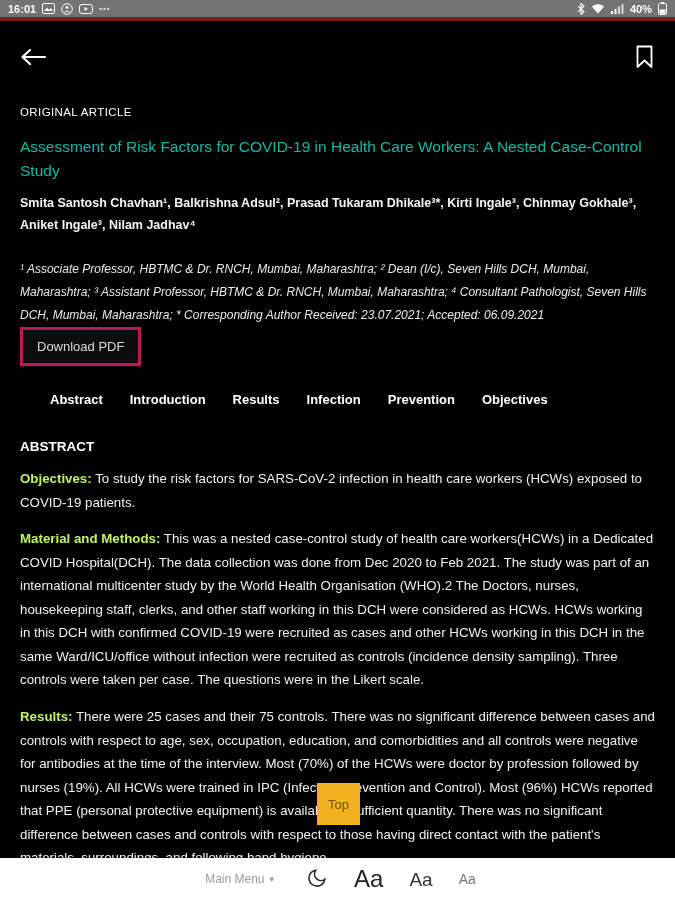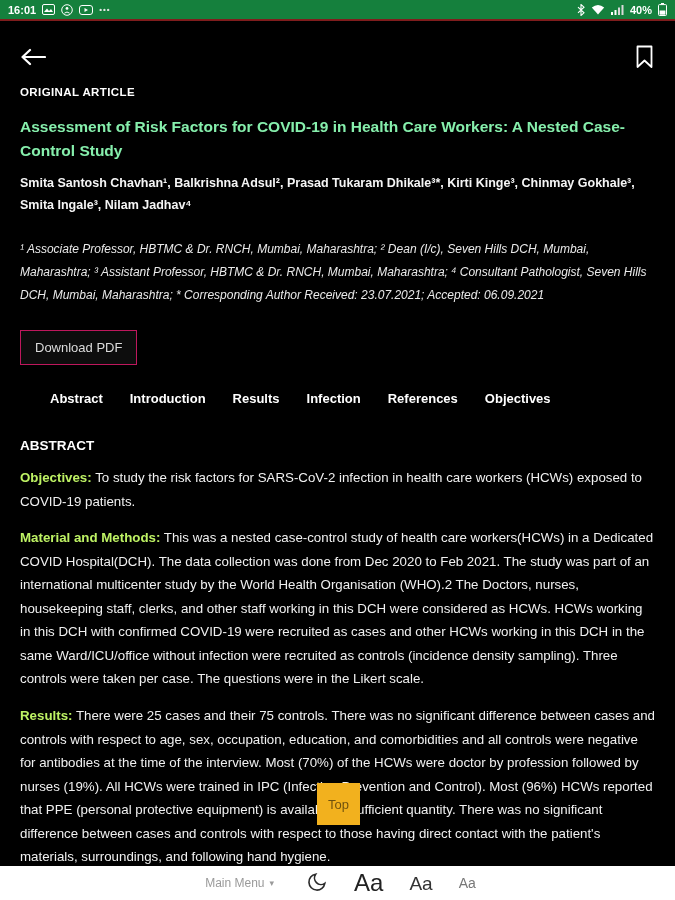--- a/index.html
+++ b/index.html
@@ -4,44 +4,44 @@
 <style>
   html,body{margin:0;padding:0;}
   body{
     width:675px;height:900px;overflow:hidden;position:relative;
     background:#000;color:#f2f2f2;
     font-family:"Liberation Sans",sans-serif;
     -webkit-font-smoothing:antialiased;
   }
   
   .statusbar{
-    height:21px;background:#15803d;color:#fff;
+    height:21px;background:#737373;color:#fff;
     display:flex;align-items:center;justify-content:space-between;
     padding:0 8px;font-size:11px;font-weight:bold;
-    border-bottom:2px solid #7f1d1d;box-sizing:border-box;
+    border-bottom:4px solid #7f1d1d;box-sizing:border-box;
   }
   .sb-left,.sb-right{display:flex;align-items:center;gap:6px;}
   .sb-icon{display:inline-flex;align-items:center;}
   .sb-icon svg{display:block;}
   
   .header-row{
     display:flex;justify-content:space-between;align-items:center;
     padding:24px 22px 0 20px;
   }
   .icon-btn{background:none;border:none;padding:0;cursor:pointer;display:flex;}
   
   .content{padding:0 20px;}
-  .kicker{margin-top:14px;font-size:11.5px;font-weight:bold;letter-spacing:.4px;color:#fff;}
-  .title{margin-top:17px;font-size:15.5px;font-weight:bold;line-height:24px;color:#86efac;}
+  .kicker{margin-top:34px;font-size:11.5px;font-weight:normal;letter-spacing:.4px;color:#fff;}
+  .title{margin-top:17px;font-size:15.5px;font-weight:normal;line-height:24px;color:#14b8a6;}
   .authors{margin-top:9px;font-size:12.5px;font-weight:bold;line-height:22px;color:#f5f5f5;}
   .affiliations{margin-top:22px;font-size:12px;font-style:italic;font-weight:normal;line-height:23px;color:#eaeaea;}
   .download-btn{
-    margin-top:23px;display:inline-block;
+    display:inline-block;
     background:#0d0d0d;color:#dcdcdc;
-    border:1px solid #be185d;
+    border:3px solid #be185d;
     font-size:13px;font-family:"Liberation Sans",sans-serif;
     padding:9px 14px;cursor:pointer;
   }
   .nav-row{
     margin-top:26px;padding-left:30px;
     display:flex;gap:27px;flex-wrap:wrap;
   }
   .nav-link{
     background:none;border:none;padding:0;cursor:pointer;
     color:#fff;font-size:13px;font-weight:bold;
@@ -54,21 +54,21 @@
   .top-btn{
     position:absolute;left:317px;top:783px;width:43px;height:42px;
     background:#f2b11e;border:none;cursor:pointer;
     color:rgba(0,0,0,0.55);font-size:13px;
     font-family:"Liberation Sans",sans-serif;
     display:flex;align-items:center;justify-content:center;
     z-index:5;
   }
   
   .bottombar{
-    position:absolute;left:0;bottom:0;width:675px;height:34px;
+    position:absolute;left:0;bottom:0;width:675px;height:42px;
     background:#fff;z-index:10;
     display:flex;align-items:center;justify-content:center;gap:26px;
   }
   .menu-btn{
     background:none;border:none;cursor:pointer;
     color:#9a9a9a;font-size:12px;font-family:"Liberation Sans",sans-serif;
     display:flex;align-items:center;gap:5px;
   }
   .menu-caret{font-size:9px;color:#9a9a9a;}
   .moon-btn{background:none;border:none;cursor:pointer;display:flex;padding:0;}
@@ -147,31 +147,31 @@
       <svg width="17" height="24" viewBox="0 0 17 24">
           <path d="M1.5 1.5 H15.5 V22 L8.5 15.5 L1.5 22 Z" fill="none" stroke="#fff" stroke-width="1.8" stroke-linejoin="round"></path>
         </svg>
     </span>
   </button>
 </div>
 
 <div class="content">
   <div class="kicker">ORIGINAL ARTICLE</div>
   <h1 class="title" style="margin:17px 0 0 0;">Assessment of Risk Factors for COVID-19 in Health Care Workers: A Nested Case-Control Study</h1>
-  <div class="authors">Smita Santosh Chavhan¹, Balkrishna Adsul², Prasad Tukaram Dhikale³*, Kirti Kinge³, Chinmay Gokhale³, Smita Ingale³, Nilam Jadhav⁴</div>
+  <div class="authors">Smita Santosh Chavhan¹, Balkrishna Adsul², Prasad Tukaram Dhikale³*, Kirti Ingale³, Chinmay Gokhale³, Aniket Ingale³, Nilam Jadhav⁴</div>
   <div class="affiliations">¹ Associate Professor, HBTMC &amp; Dr. RNCH, Mumbai, Maharashtra; ² Dean (I/c), Seven Hills DCH, Mumbai, Maharashtra; ³ Assistant Professor, HBTMC &amp; Dr. RNCH, Mumbai, Maharashtra; ⁴ Consultant Pathologist, Seven Hills DCH, Mumbai, Maharashtra; * Corresponding Author Received: 23.07.2021; Accepted: 06.09.2021</div>
 
   <button class="download-btn">Download PDF</button>
 
   <nav class="nav-row">
     <button class="nav-link">Abstract</button>
     <button class="nav-link">Introduction</button>
     <button class="nav-link">Results</button>
     <button class="nav-link">Infection</button>
-    <button class="nav-link">References</button>
+    <button class="nav-link">Prevention</button>
     <button class="nav-link">Objectives</button>
   </nav>
 
   <div class="abstract-heading">ABSTRACT</div>
 
   <p class="para"><b>Objectives:</b><span> To study the risk factors for SARS-CoV-2 infection in health care workers (HCWs) exposed to COVID-19 patients.</span></p>
 
   <p class="para"><b>Material and Methods:</b><span> This was a nested case-control study of health care workers(HCWs) in a Dedicated COVID Hospital(DCH). The data collection was done from Dec 2020 to Feb 2021. The study was part of an international multicenter study by the World Health Organisation (WHO).2 The Doctors, nurses, housekeeping staff, clerks, and other staff working in this DCH were considered as HCWs. HCWs working in this DCH with confirmed COVID-19 were recruited as cases and other HCWs working in this DCH in the same Ward/ICU/office without infection were recruited as controls (incidence density sampling). Three controls were taken per case. The questions were in the Likert scale.</span></p>
 
   <p class="para"><b>Results:</b><span> There were 25 cases and their 75 controls. There was no significant difference between cases and controls with respect to age, sex, occupation, education, and comorbidities and all controls were negative for antibodies at the time of the interview. Most (70%) of the HCWs were doctor by profession followed by nurses (19%). All HCWs were trained in IPC (Infection Prevention and Control). Most (96%) HCWs reported that PPE (personal protective equipment) is available in sufficient quantity. There was no significant difference between cases and controls with respect to those having direct contact with the patient's materials, surroundings, and following hand hygiene.</span></p>

